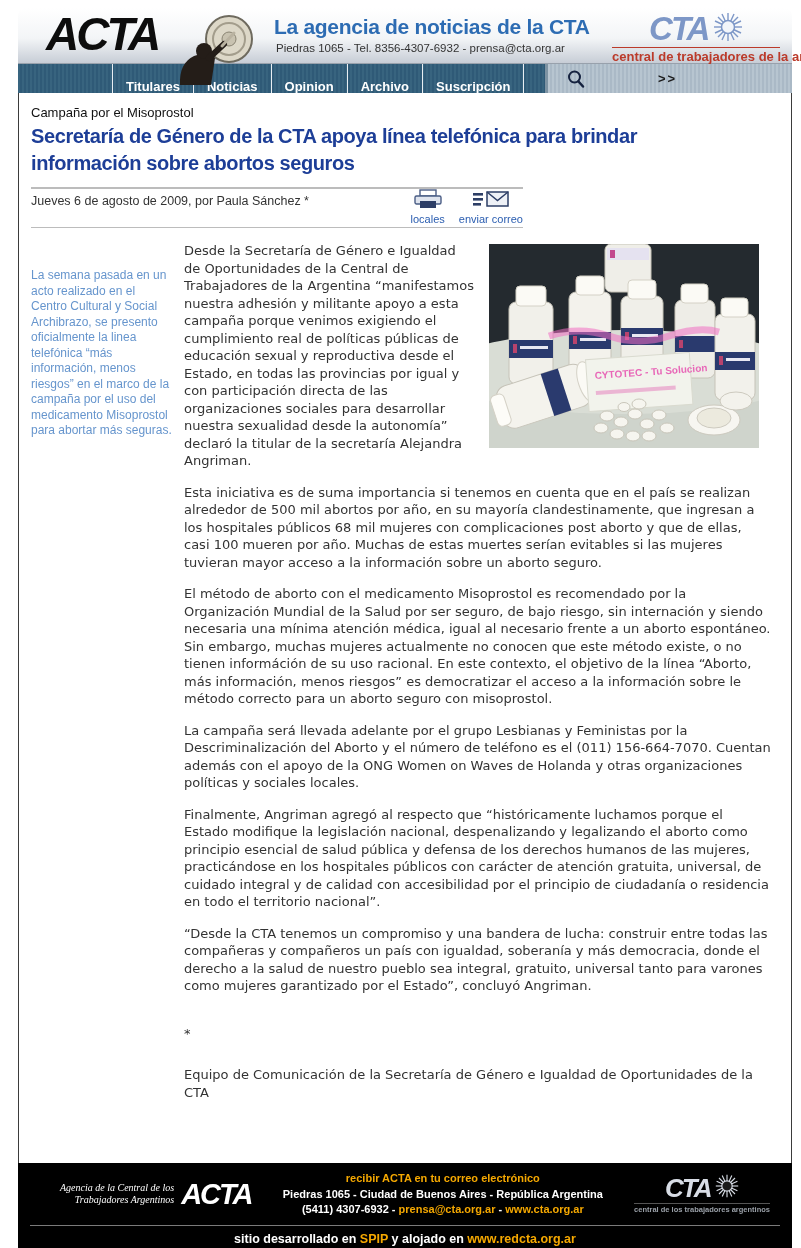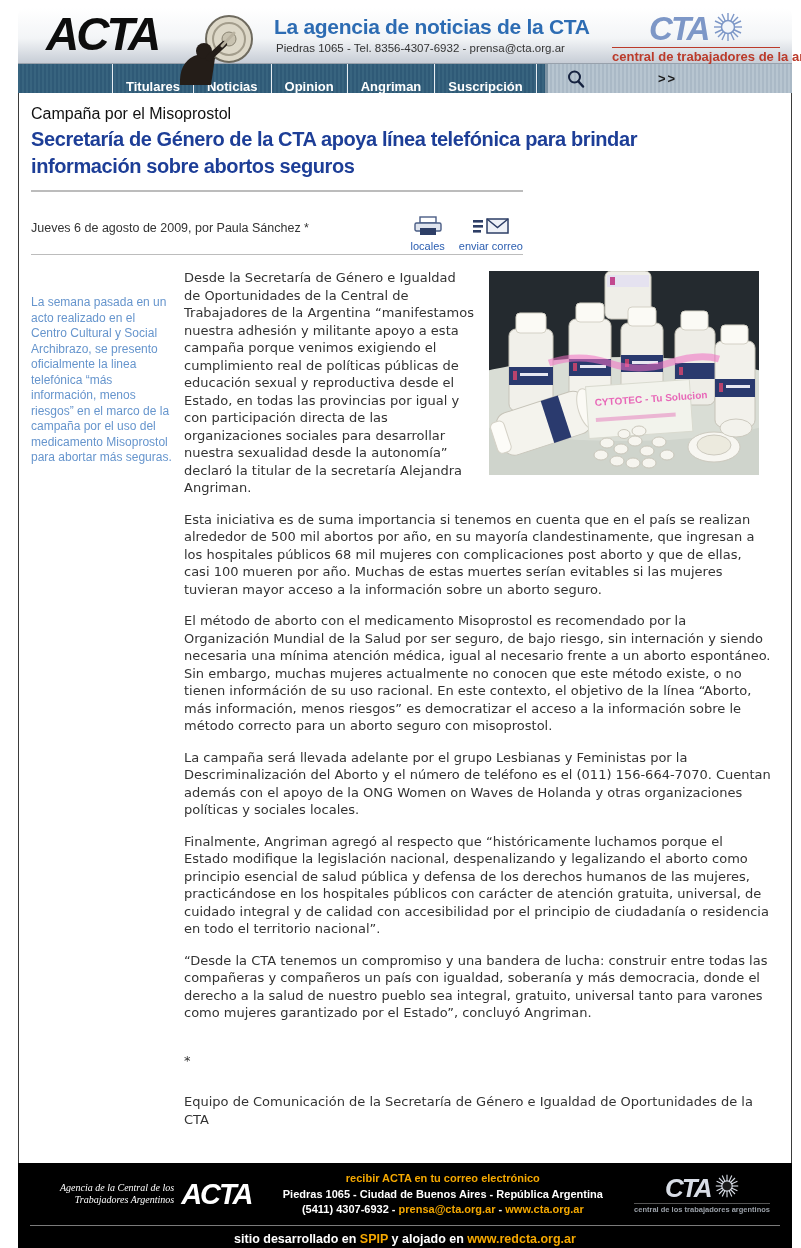--- a/index.html
+++ b/index.html
@@ -26,24 +26,24 @@
   .nav-item:first-child{border-left:1px solid #e8eef3;}
   .nav-search{margin-left:auto;width:244px;display:flex;align-items:center;
               background:repeating-linear-gradient(90deg,#b7c5d0 0 2px,#aab9c6 2px 4px);
               border-left:3px solid #7d93a3;}
   .search-btn{margin-left:18px;cursor:pointer;display:inline-flex;}
   .nav-more{margin-left:72px;font-weight:bold;font-size:13px;color:#1b1b1b;letter-spacing:2px;cursor:pointer;}
 
   
   .content{box-sizing:border-box;min-height:1070px;border-left:1px solid #3b3b3b;border-right:1px solid #3b3b3b;
            background:#fff;padding:10px 20px 10px 12px;}
-  .kicker{font-size:16px;color:#111;margin:2px 0 3px 0;}
+  .kicker{font-size:13px;color:#111;margin:2px 0 3px 0;}
   .title{font-size:20px;line-height:27px;font-weight:bold;letter-spacing:-0.4px;color:#1d3e97;max-width:680px;margin:0 0 10px 0;}
   .byline-row{width:492px;border-top:2px solid #bcbcbc;border-bottom:1px solid #bcbcbc;
-              padding:24px 0 2px 0;display:flex;align-items:flex-start;}
+              padding:0 0 2px 0;display:flex;align-items:flex-start;}
   .byline{font-size:12.5px;color:#333;padding-top:5px;flex:1;}
   .icon-btn{text-align:center;margin-left:14px;cursor:pointer;}
   .icon-btn .lbl{display:block;font-size:11px;color:#2a5db0;margin-top:0px;}
 
   
   .article{position:relative;padding-left:153px;margin-top:14px;}
   .chapo{position:absolute;left:0;top:26px;width:142px;font-size:12px;line-height:15.5px;color:#6695cd;}
   .article-body{font-family:"DejaVu Sans",sans-serif;font-size:13px;line-height:17.5px;color:#333;}
   .article-body p{margin:0 0 14px 0;}
   .article-photo{float:right;width:270px;height:204px;margin:2px 12px 10px 14px;}
@@ -107,21 +107,21 @@
       </span>
       <div class="cta-caption-top">central de trabajadores de la argentina</div>
     </div>
   </div>
 
   <div class="nav">
     <div class="nav-menu">
       <span class="nav-item">Titulares</span>
       <span class="nav-item">Noticias</span>
       <span class="nav-item">Opinion</span>
-      <span class="nav-item">Angriman</span>
+      <span class="nav-item">Archivo</span>
       <span class="nav-item">Suscripción</span>
     </div>
     <div class="nav-search">
       <span class="search-btn">
         <svg width="20" height="20" viewBox="0 0 20 20">
           <circle cx="8.5" cy="8" r="5.5" fill="none" stroke="#15223f" stroke-width="2"></circle>
           <line x1="12.5" y1="12.5" x2="17" y2="17.5" stroke="#15223f" stroke-width="2.5" stroke-linecap="round"></line>
         </svg>
       </span>
       <span class="nav-more">&gt;&gt;</span>

